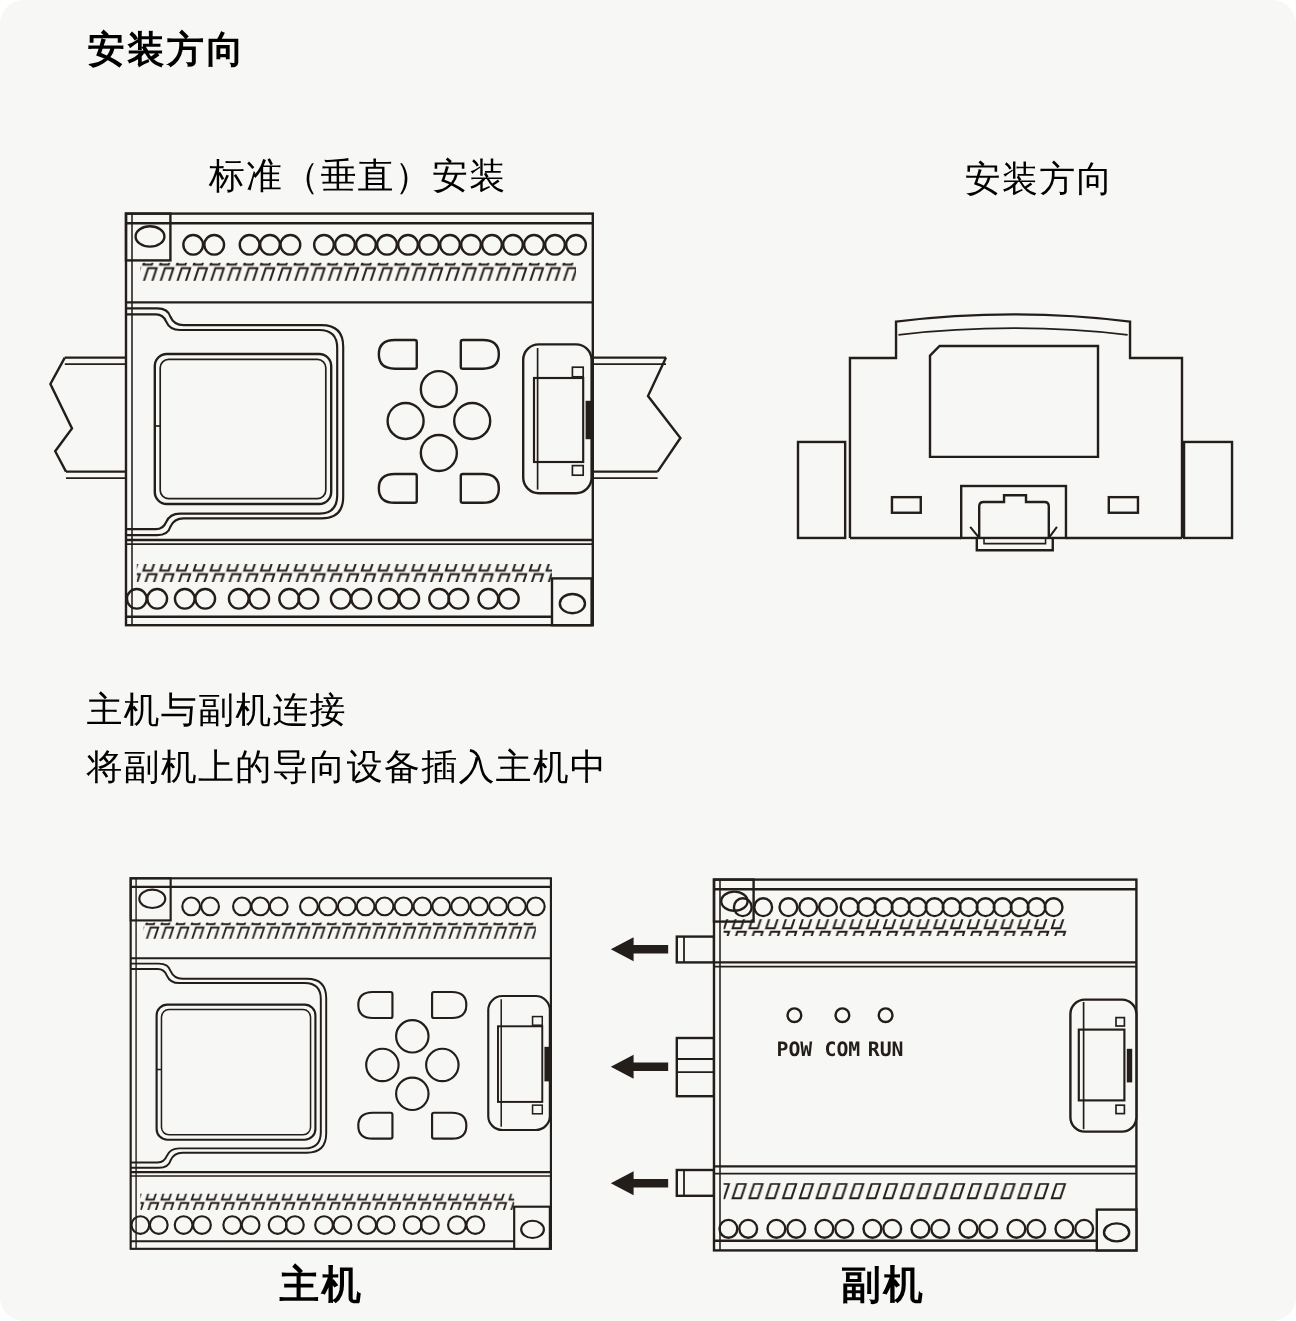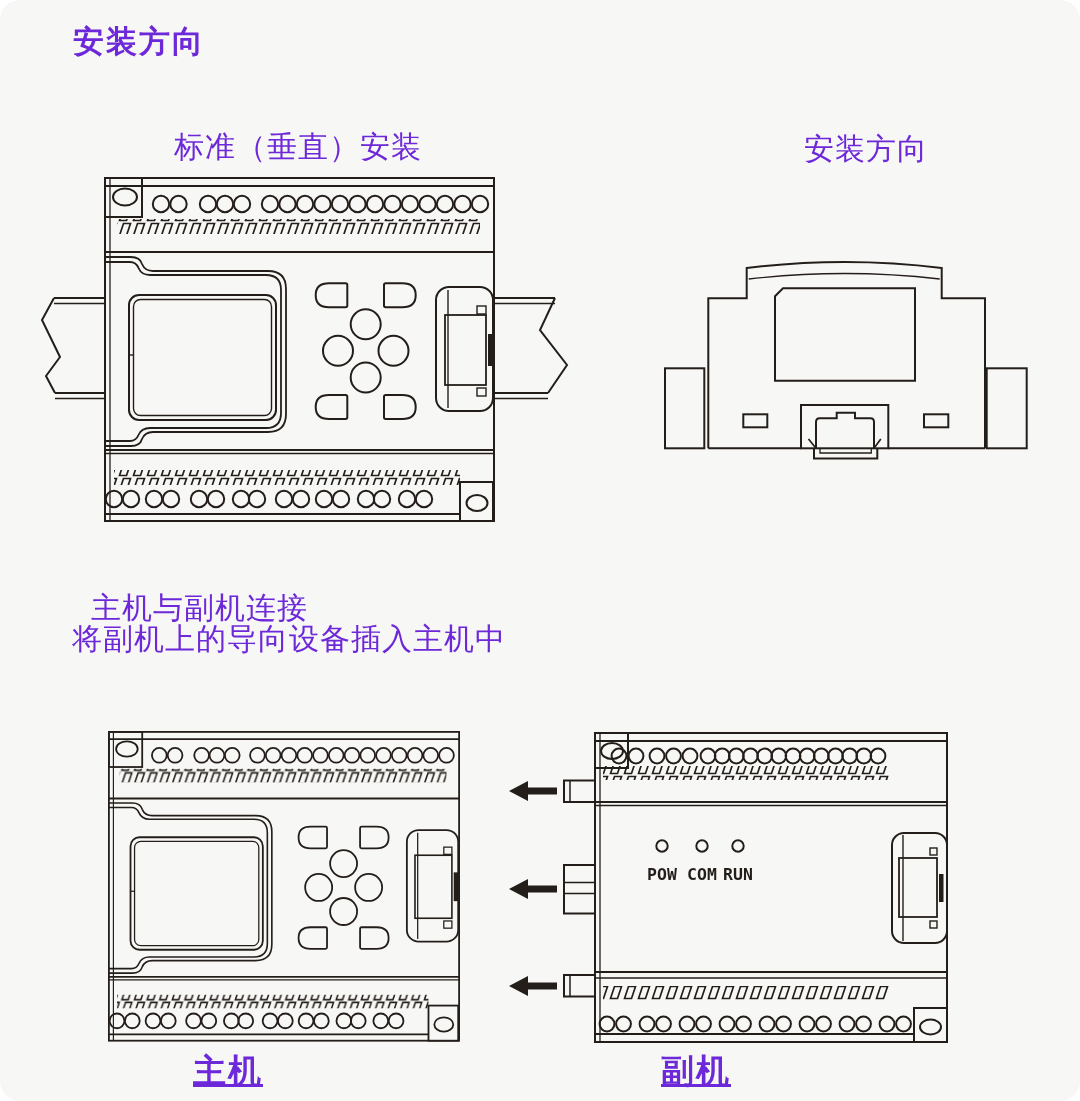--- a/index.html
+++ b/index.html
@@ -1,27 +1,27 @@
 <!DOCTYPE html>
 <html><head>
 <meta charset="utf-8">
 <style>
   html,body{margin:0;padding:0;}
   .page{position:relative;width:1080px;height:1101px;background:#f7f7f5;
-        font-family:"Liberation Sans",sans-serif;color:#6d28d9;overflow:hidden;border-radius:20px;}
+        font-family:"Liberation Sans",sans-serif;color:#000000;overflow:hidden;border-radius:20px;}
   .abs{position:absolute;}
   .h1{left:73px;top:21px;font-size:31px;font-weight:600;letter-spacing:2px;}
   .cap{font-size:30px;font-weight:500;text-align:right;letter-spacing:1px;}
   .cap-v{left:150px;top:127px;width:272px;}
   .cap-h{left:778px;top:129px;width:150px;}
   .h2{font-size:30px;font-weight:500;letter-spacing:1px;}
-  .h2a{left:72px;top:588px;margin-left:19px;}
+  .h2a{left:72px;top:572px;}
   .h2b{left:72px;top:619px;}
   .unit-label{font-family:"Liberation Serif",serif;font-weight:700;font-size:33px;
-              width:110px;text-align:left;letter-spacing:2px;text-decoration:underline;}
+              width:110px;text-align:right;letter-spacing:2px;}
   .ul-host{left:193px;top:1049px;}
   .ul-sub{left:661px;top:1049px;}
   svg{display:block;}
   .defs-holder{position:absolute;width:0;height:0;overflow:hidden;}
 </style>
 </head>
 <body>
 
 <div class="page">
 

